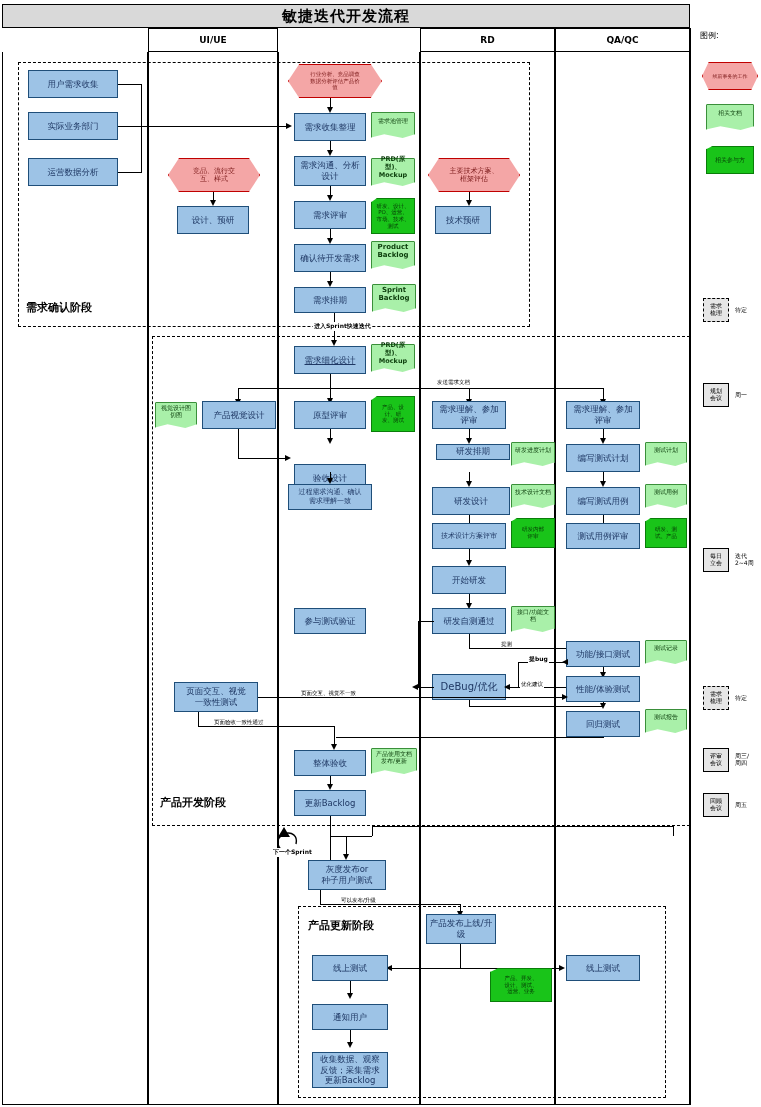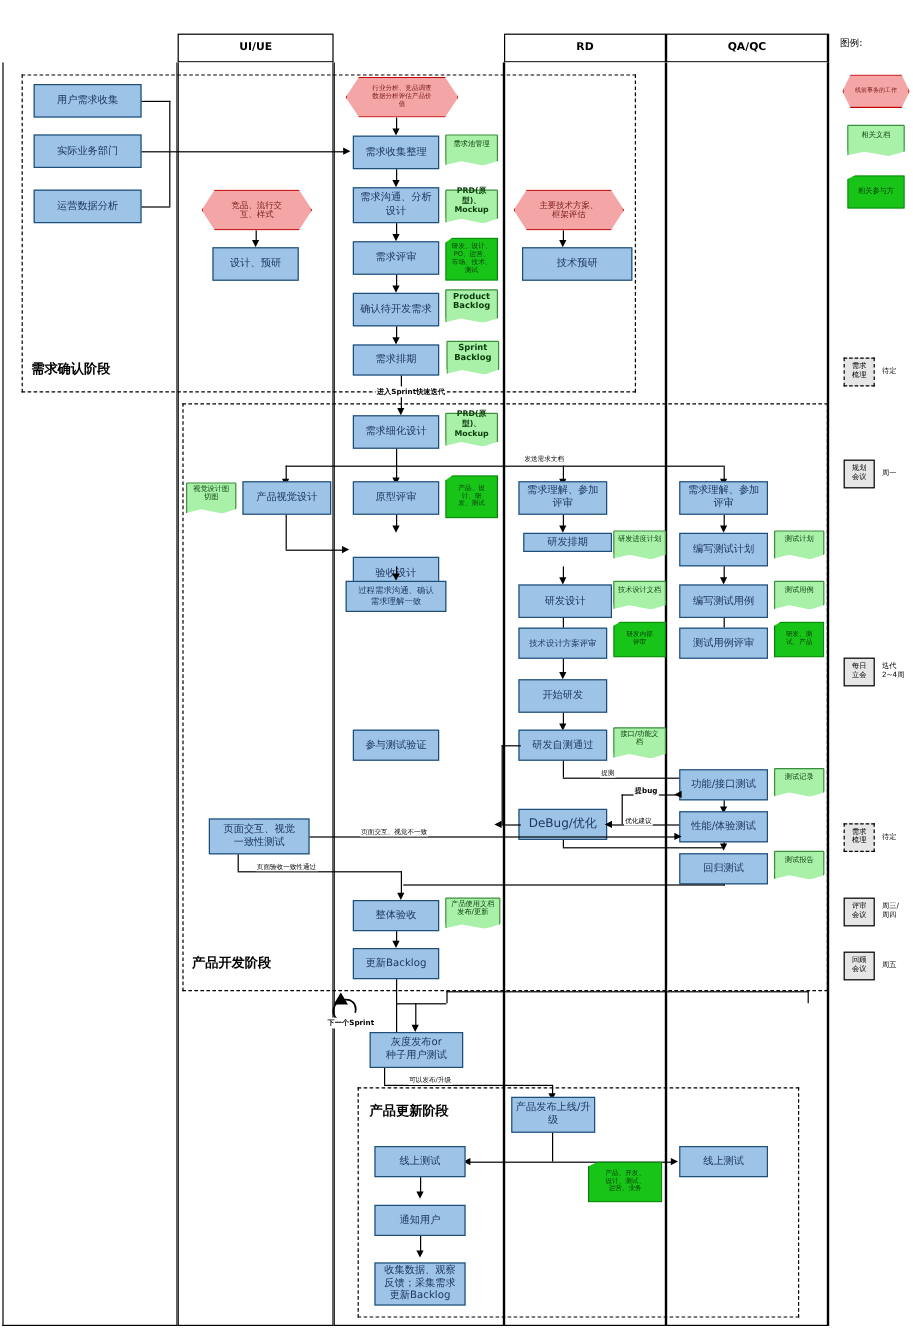--- a/index.html
+++ b/index.html
@@ -143,20 +143,21 @@
     position: absolute;
     font-size: 6px; color: #000; white-space: pre-line; line-height: 1.2;
   }
   .sprint-loop { position: absolute; }
 </style>
 </head>
 <body>
 
 <div id="page">
 
+  <div class="title-bar">敏捷迭代开发流程</div>
 
   <div class="lane-header" style="left:148px;width:130px;">UI/UE</div>
   <div class="lane-header" style="left:420px;width:135px;">RD</div>
   <div class="lane-header" style="left:555px;width:135px;">QA/QC</div>
 
   <div class="lane-col" style="left:2px;width:146px;"></div>
   <div class="lane-col" style="left:148px;width:130px;"></div>
   <div class="lane-col" style="left:278px;width:142px;"></div>
   <div class="lane-col" style="left:420px;width:135px;"></div>
   <div class="lane-col" style="left:555px;width:135px;"></div>
@@ -226,23 +227,23 @@
 Backlog</div>
 
   <div class="ln lnv" style="left:334px;top:313px;height:30px;"></div>
   <div class="arrow down" style="left:331px;top:340px;"></div>
   <div class="edge-label b" style="left:313px;top:322px;">进入Sprint快速迭代</div>
 
   <div class="hex t2" style="left:428px;top:158px;width:92px;height:34px;">主要技术方案、
 框架评估</div>
   <div class="ln lnv" style="left:469px;top:192px;height:10px;"></div>
   <div class="arrow down" style="left:466px;top:200px;"></div>
-  <div class="node" style="left:435px;top:206px;width:92px;height:28px;">技术预研</div>
-
-  <div class="node" style="left:294px;top:346px;width:72px;height:28px;">需求细化设计</div>
+  <div class="node" style="left:435px;top:206px;width:56px;height:28px;">技术预研</div>
+
+  <div class="node" style="left:294px;top:346px;width:72px;height:28px;text-decoration:underline;">需求细化设计</div>
   <div class="doc t-en" style="left:371px;top:344px;width:44px;height:24px;font-size:6.5px;">PRD(原型)、
 Mockup</div>
 
   <div class="ln lnv" style="left:330px;top:374px;height:26px;"></div>
   <div class="arrow down" style="left:327px;top:398px;"></div>
 
   <div class="ln lnh" style="left:238px;top:388px;width:92px;"></div>
   <div class="ln lnv" style="left:238px;top:388px;height:14px;"></div>
   <div class="arrow down" style="left:235px;top:399px;"></div>
 

